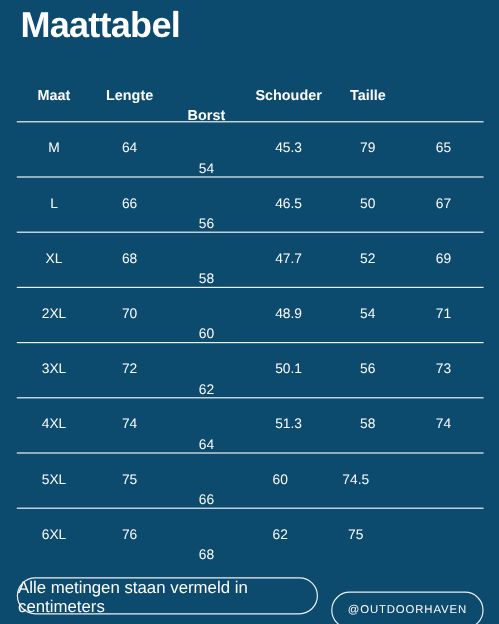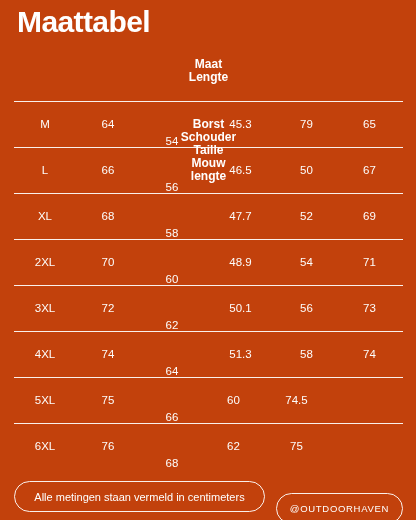--- a/index.html
+++ b/index.html
@@ -12,21 +12,21 @@
     overflow: hidden;
     background: #96c383;
     font-family: "Liberation Sans", sans-serif;
     -webkit-font-smoothing: antialiased;
   }
   .page {
     position: relative;
     width: 416px;
     height: 520px;
     box-sizing: border-box;
-    background: #c2410c;
+    background: #0c4a6e;
     display: flex;
     flex-direction: column;
   }
   .title {
     position: absolute;
     left: 17px;
     top: 2px;
     font-size: 30px;
     font-weight: 700;
     color: #ffffff;
@@ -40,21 +40,20 @@
     top: 58px;
     width: 389px;
   }
   .row {
     display: flex;
     align-items: center;
     width: 100%;
   }
   .head-row {
     height: 43px;
-    flex-direction: column;
   }
   .data-row {
     height: 45px;
   }
   .cell {
     color: #ffffff;
     text-align: center;
     font-size: 11.5px;
     line-height: 13px;
   }
@@ -92,21 +91,21 @@
     border: 1px solid rgba(255,255,255,0.92);
     border-radius: 16px;
     display: flex;
     align-items: center;
     justify-content: center;
     color: #ffffff;
     box-sizing: border-box;
   }
   .pill-note {
     flex: 1 1 auto;
-    font-size: 11px;
+    font-size: 14px;
     font-weight: 400;
   }
   .pill-handle {
     width: 127px;
     flex: 0 0 127px;
     font-size: 9.5px;
     font-weight: 400;
     letter-spacing: 0.7px;
     margin-top: 12px;
   }
@@ -119,21 +118,20 @@
   <div class="title">Maattabel</div>
 
   <div class="table">
 
     <div class="row head-row">
       <div class="cell c0">Maat</div>
       <div class="cell c1">Lengte</div>
       <div class="cell c2">Borst</div>
       <div class="cell c3">Schouder</div>
       <div class="cell c4">Taille</div>
-      <div class="cell c5">Mouw lengte</div>
     </div>
 
     <div class="divider"></div>
 
     <div class="row data-row">
       <div class="cell c0">M</div>
       <div class="cell c1">64</div>
       <div class="cell c2">54</div>
       <div class="cell c3">45.3</div>
       <div class="cell c4">79</div>

